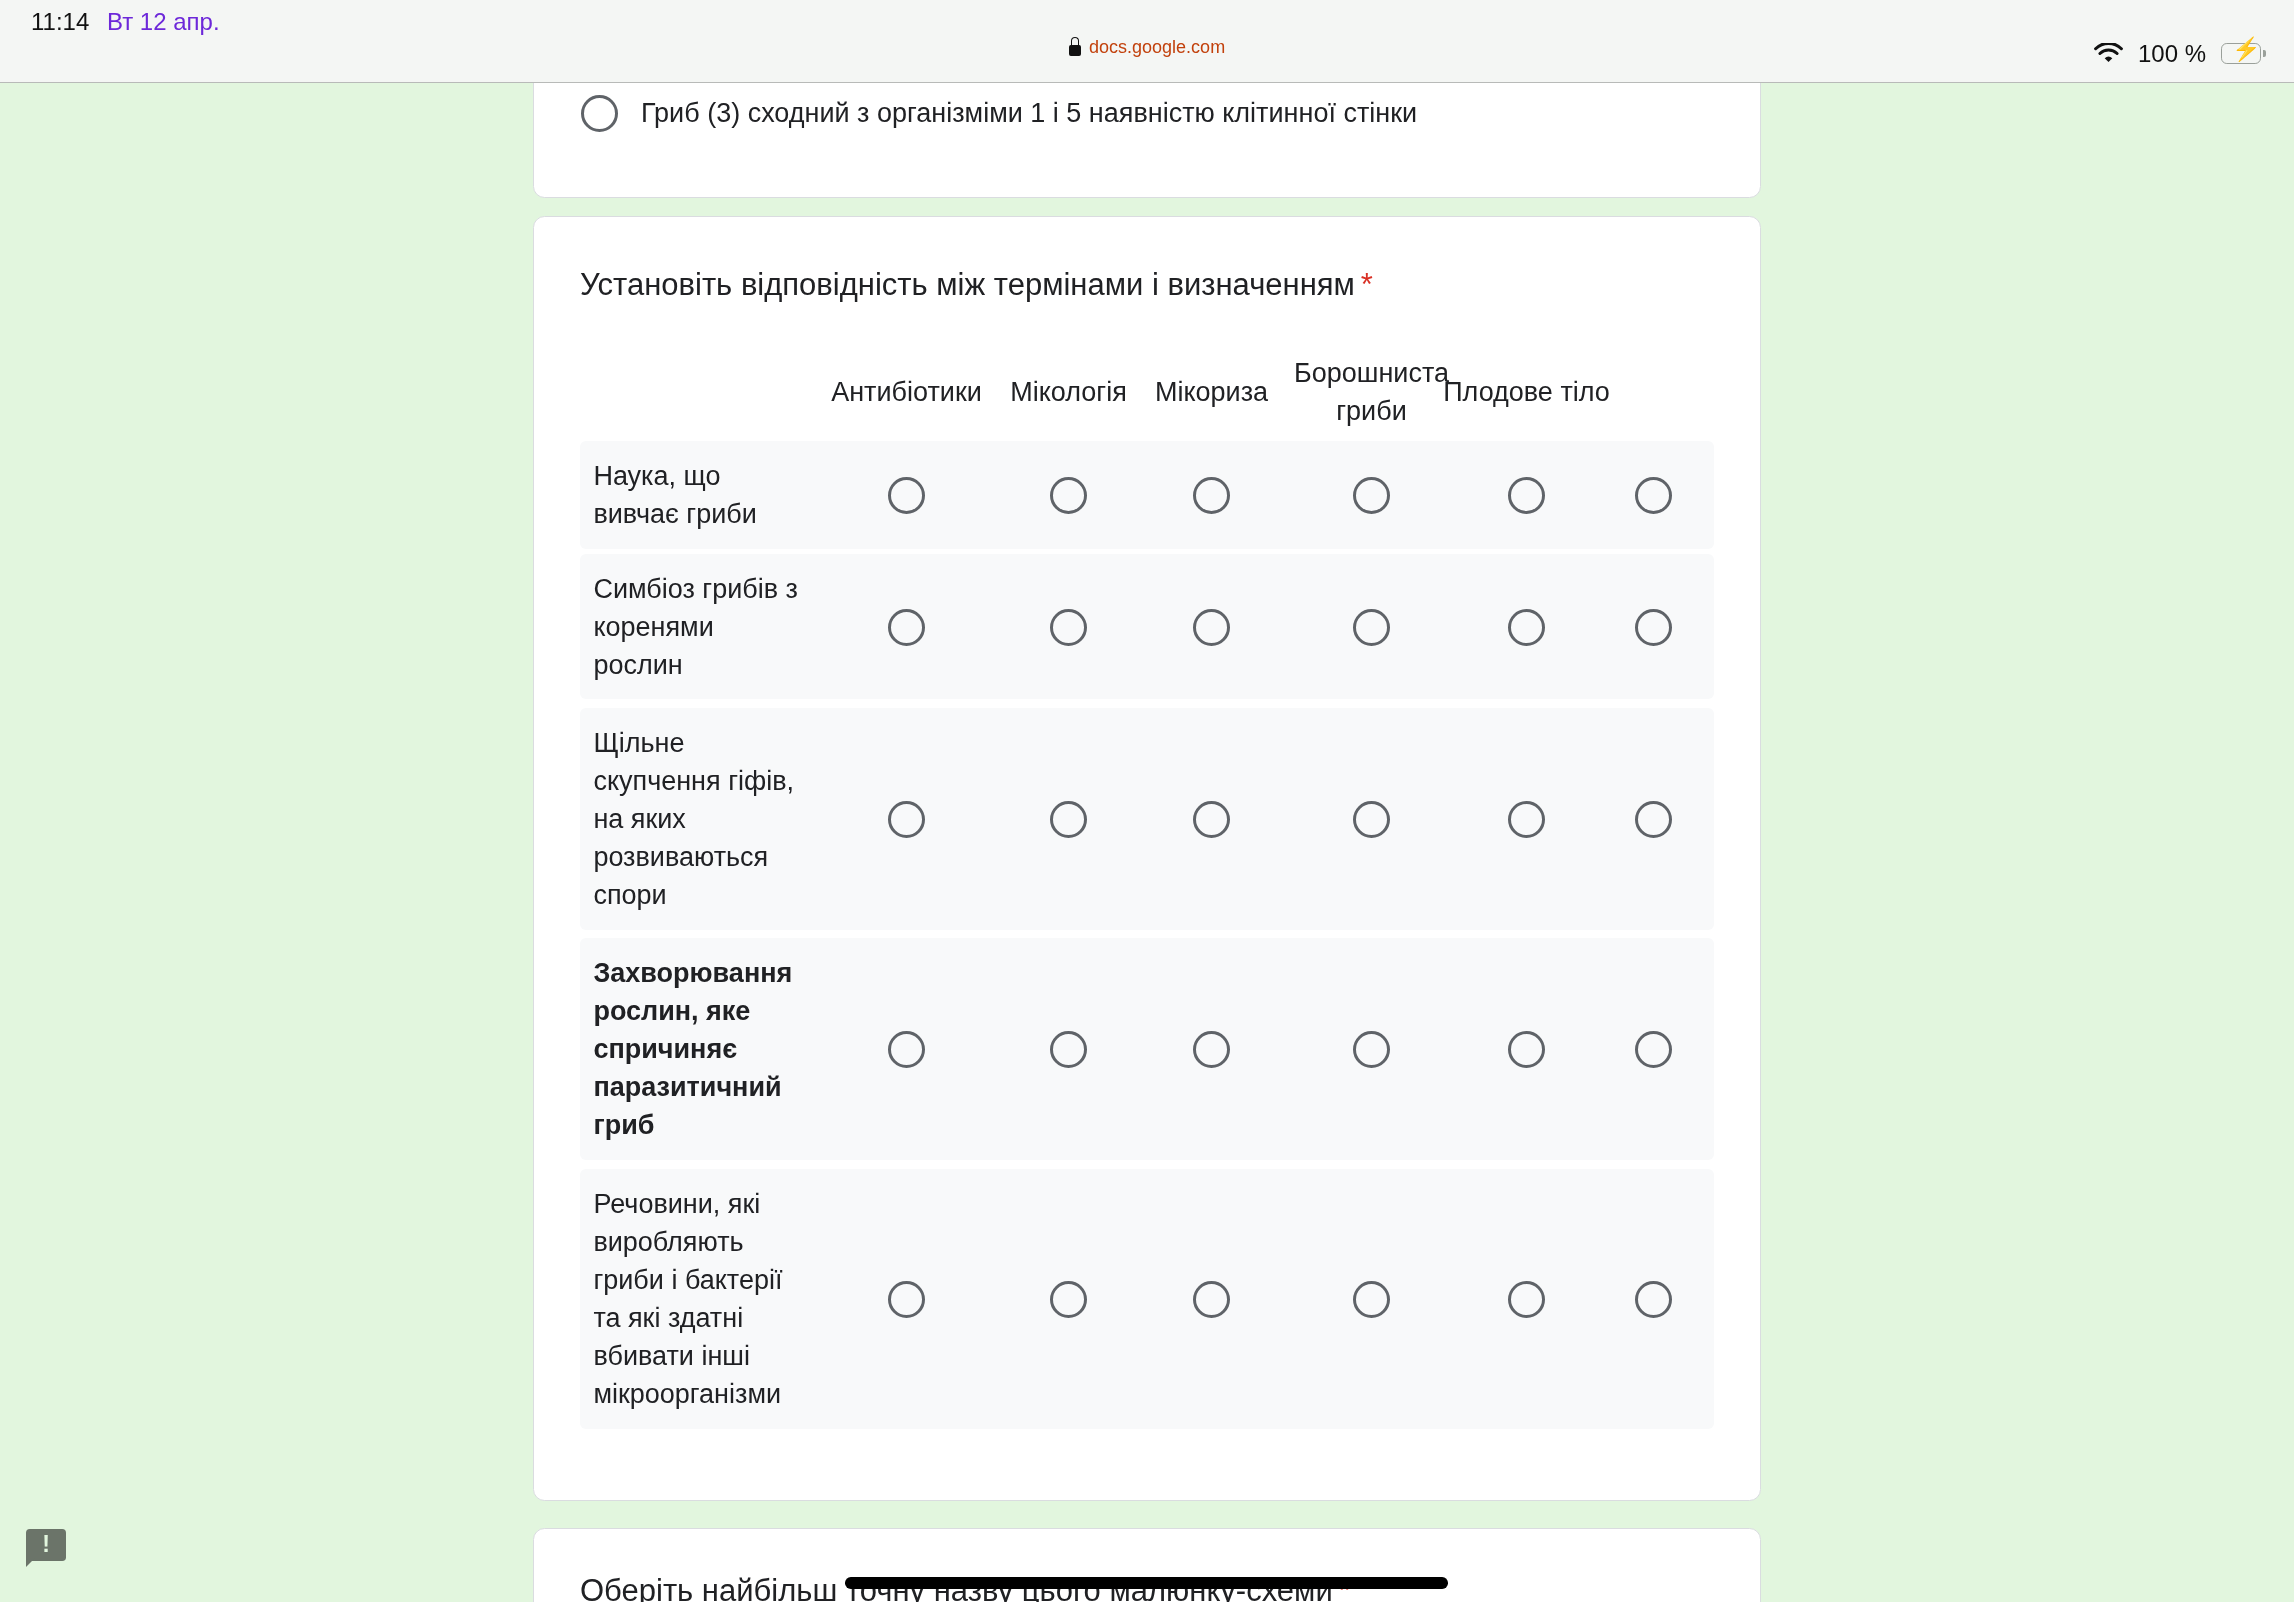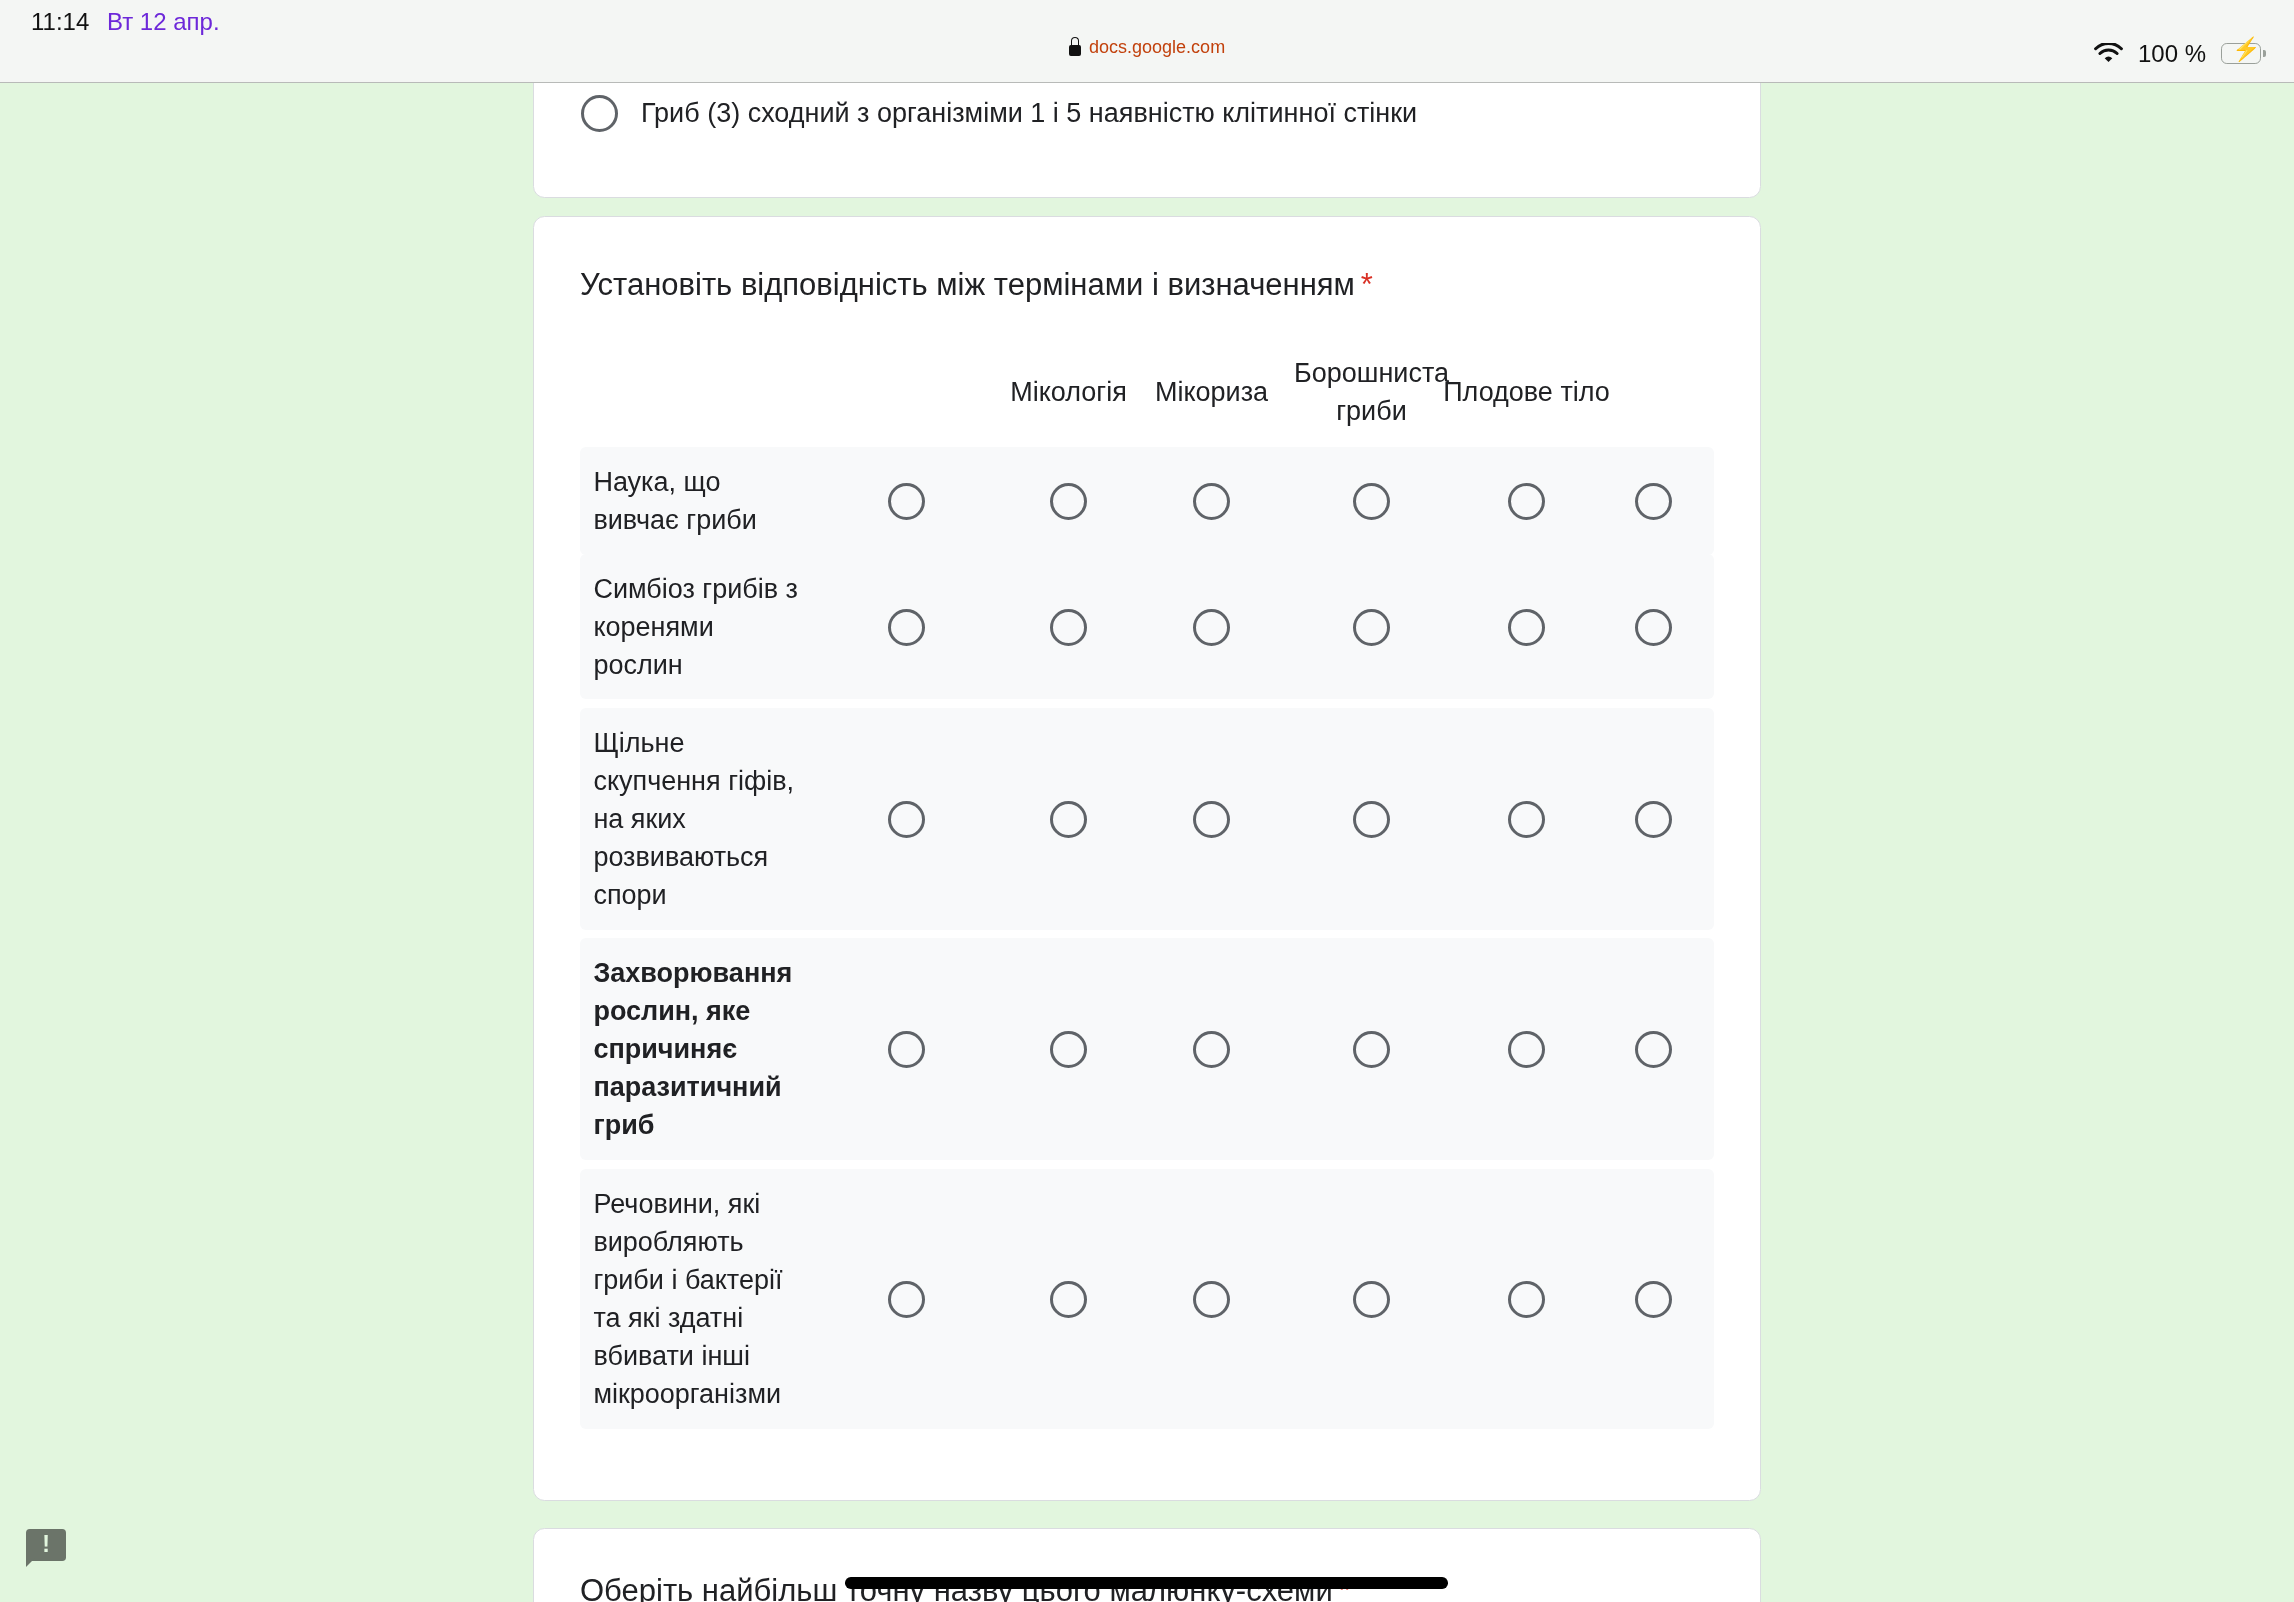--- a/index.html
+++ b/index.html
@@ -143,27 +143,28 @@
     <span class="radio"></span>
     <span class="opt-label">Гриб (3) сходний з організміми 1 і 5 наявністю клітинної стінки</span>
   </div>
 </div>
 
 <div class="card card2">
   <div class="q-title">
     <span>Установіть відповідність між термінами і визначенням</span><span class="req">*</span>
   </div>
   <div class="grid-head" id="grid-head">
+      <div class="col-head" style="left: 372px;">Антибіотики</div>
       <div class="col-head" style="left: 534px;">Мікологія</div>
       <div class="col-head" style="left: 677px;">Мікориза</div>
       <div class="col-head" style="left: 837px;">Борошниста гриби</div>
       <div class="col-head" style="left: 992px;">Плодове тіло</div>
     </div>
   <div id="grid-rows">
-      <div class="grid-row" style="top: 230px; height: 108px;">
+      <div class="grid-row" style="top: 224px; height: 108px;">
         <div class="row-label">Наука, що вивчає гриби</div>
         <span class="cell radio" style="left: 326px;"></span>
         <span class="cell radio" style="left: 488px;"></span>
         <span class="cell radio" style="left: 631px;"></span>
         <span class="cell radio" style="left: 791px;"></span>
         <span class="cell radio" style="left: 946px;"></span>
         <span class="cell radio" style="left: 1073px;"></span>
       </div>
       <div class="grid-row" style="top: 337px; height: 145px;">
         <div class="row-label">Симбіоз грибів з коренями рослин</div>

